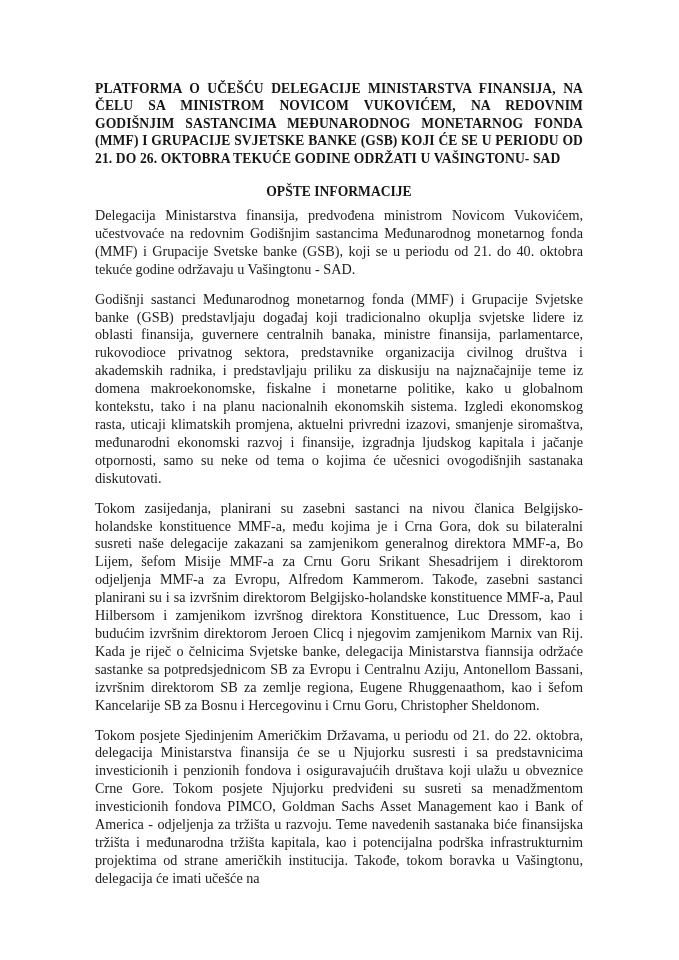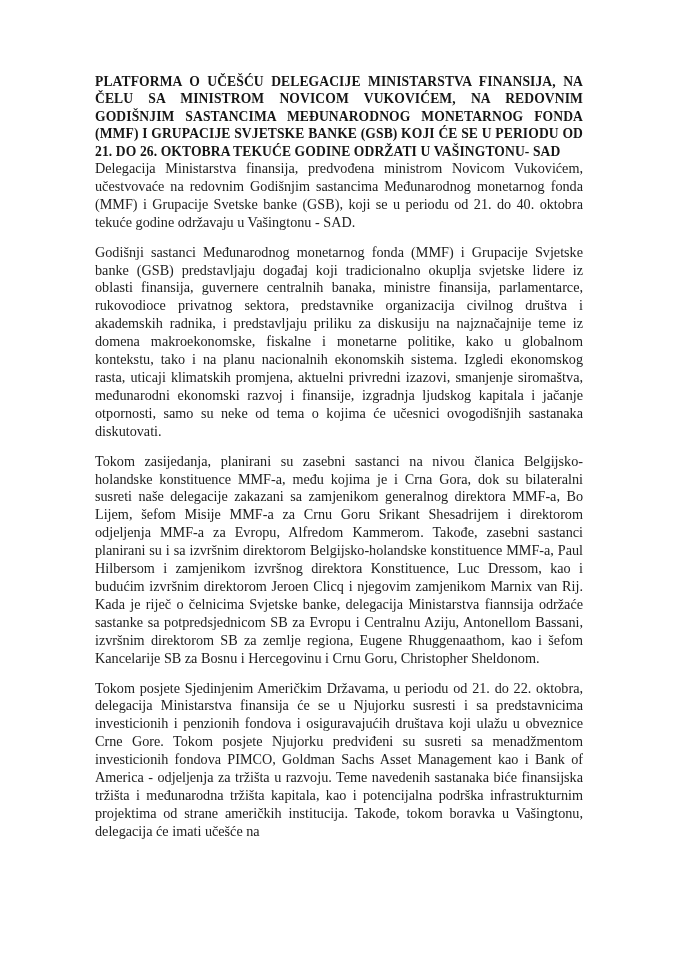--- a/index.html
+++ b/index.html
@@ -11,21 +11,21 @@
       width: 679px;
       height: 960px;
       position: relative;
       overflow: hidden;
       font-family: "DejaVu Serif", "Liberation Serif", serif;
       color: #1e1e1e;
     }
     .page {
       position: absolute;
       left: 95px;
-      top: 73px;
+      top: 80px;
       width: 488px;
     }
     .doc-title {
       font-family: "Liberation Serif", "DejaVu Serif", serif;
       font-weight: bold;
       font-size: 13.6px;
       line-height: 17.4px;
       text-align: justify;
       text-align-last: left;
       margin: 0;
@@ -48,17 +48,18 @@
       text-align: justify;
       margin: 0 0 12px 0;
       color: #202020;
     }
   </style>
 </head>
 <body>
 
 <div class="page">
   <h1 class="doc-title">PLATFORMA O UČEŠĆU DELEGACIJE MINISTARSTVA FINANSIJA, NA ČELU SA MINISTROM NOVICOM VUKOVIĆEM, NA REDOVNIM GODIŠNJIM SASTANCIMA MEĐUNARODNOG MONETARNOG FONDA (MMF) I GRUPACIJE SVJETSKE BANKE (GSB) KOJI ĆE SE U PERIODU OD 21. DO 26. OKTOBRA TEKUĆE GODINE ODRŽATI U VAŠINGTONU- SAD</h1>
+  <h2 class="section-heading">OPŠTE INFORMACIJE</h2>
   <p class="para">Delegacija Ministarstva finansija, predvođena ministrom Novicom Vukovićem, učestvovaće na redovnim Godišnjim sastancima Međunarodnog monetarnog fonda (MMF) i Grupacije Svetske banke (GSB), koji se u periodu od 21. do 40. oktobra tekuće godine održavaju u Vašingtonu - SAD.</p>
   <p class="para">Godišnji sastanci Međunarodnog monetarnog fonda (MMF) i Grupacije Svjetske banke (GSB) predstavljaju događaj koji tradicionalno okuplja svjetske lidere iz oblasti finansija, guvernere centralnih banaka, ministre finansija, parlamentarce, rukovodioce privatnog sektora, predstavnike organizacija civilnog društva i akademskih radnika, i predstavljaju priliku za diskusiju na najznačajnije teme iz domena makroekonomske, fiskalne i monetarne politike, kako u globalnom kontekstu, tako i na planu nacionalnih ekonomskih sistema. Izgledi ekonomskog rasta, uticaji klimatskih promjena, aktuelni privredni izazovi, smanjenje siromaštva, međunarodni ekonomski razvoj i finansije, izgradnja ljudskog kapitala i jačanje otpornosti, samo su neke od tema o kojima će učesnici ovogodišnjih sastanaka diskutovati.</p>
   <p class="para">Tokom zasijedanja, planirani su zasebni sastanci na nivou članica Belgijsko-holandske konstituence MMF-a, među kojima je i Crna Gora, dok su bilateralni susreti naše delegacije zakazani sa zamjenikom generalnog direktora MMF-a, Bo Lijem, šefom Misije MMF-a za Crnu Goru Srikant Shesadrijem i direktorom odjeljenja MMF-a za Evropu, Alfredom Kammerom. Takođe, zasebni sastanci planirani su i sa izvršnim direktorom Belgijsko-holandske konstituence MMF-a, Paul Hilbersom i zamjenikom izvršnog direktora Konstituence, Luc Dressom, kao i budućim izvršnim direktorom Jeroen Clicq i njegovim zamjenikom Marnix van Rij.  Kada je riječ o čelnicima Svjetske banke, delegacija Ministarstva fiannsija održaće sastanke sa  potpredsjednicom SB za Evropu i Centralnu Aziju, Antonellom Bassani, izvršnim direktorom SB za zemlje regiona, Eugene Rhuggenaathom, kao i šefom Kancelarije SB za Bosnu i Hercegovinu i Crnu Goru, Christopher Sheldonom.</p>
   <p class="para">Tokom posjete Sjedinjenim Američkim Državama, u periodu od 21. do 22. oktobra, delegacija Ministarstva finansija će se u Njujorku susresti i sa predstavnicima investicionih i penzionih fondova i osiguravajućih društava koji ulažu u obveznice Crne Gore. Tokom posjete Njujorku predviđeni su susreti sa menadžmentom investicionih fondova PIMCO, Goldman Sachs Asset Management kao i Bank of America - odjeljenja za tržišta u razvoju. Teme navedenih sastanaka biće finansijska tržišta i međunarodna tržišta kapitala, kao i potencijalna podrška infrastrukturnim projektima od strane američkih institucija. Takođe, tokom boravka u Vašingtonu, delegacija će imati učešće na</p>
 </div>
 
 </body></html>

